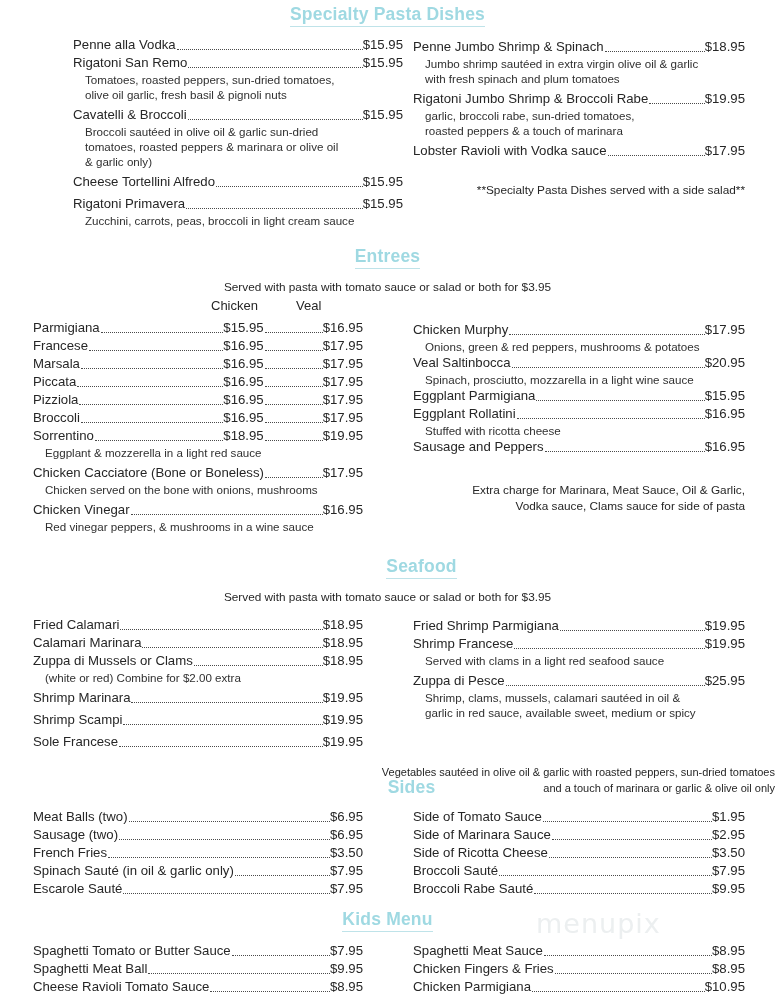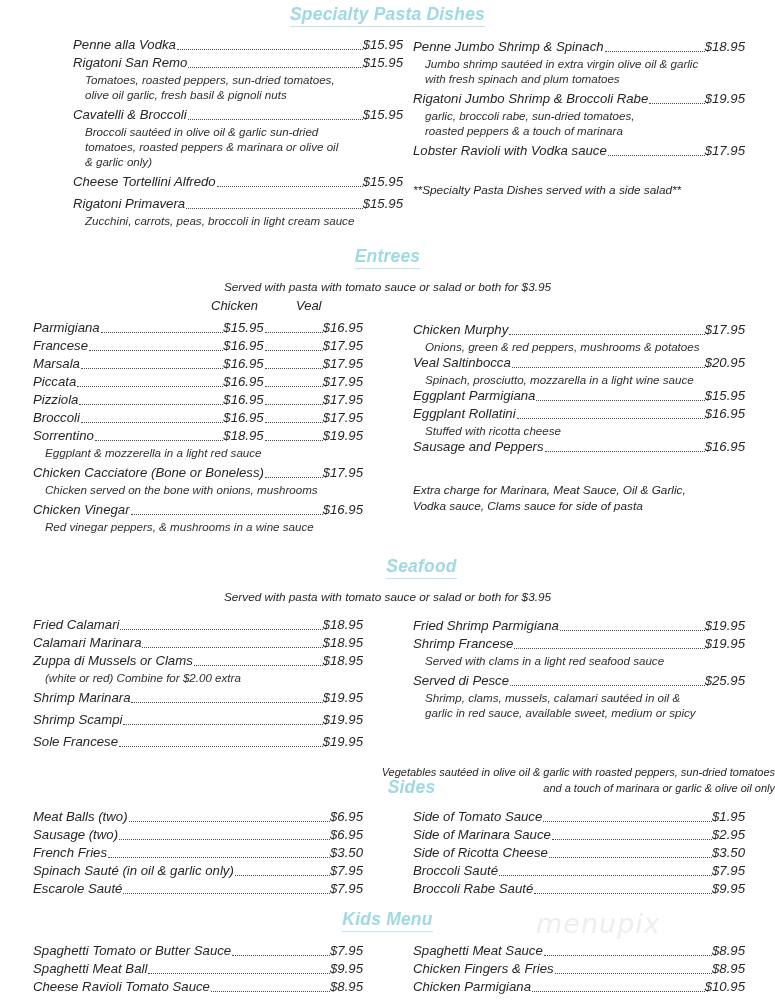--- a/index.html
+++ b/index.html
@@ -11,21 +11,20 @@
   body {
     font-family: "Liberation Sans", sans-serif;
     color: #2b2b2b;
   }
   #page {
     position: relative;
     width: 775px;
     height: 1008px;
     overflow: hidden;
     background: #ffffff;
-    font-style: italic;
   }
 
   
   .section-head {
     text-align: center;
     font-size: 17.5px;
     color: #9fd9e2;
     letter-spacing: .2px;
     line-height: 1;
     padding: 0;
@@ -89,21 +88,21 @@
     font-size: 11.6px;
     line-height: 15px;
     color: #303030;
     padding-left: 12px;
   }
 
   .note {
     font-size: 11.8px;
     line-height: 16px;
     color: #262626;
-    text-align: left;
+    text-align: right;
   }
 
   .colhead {
     font-size: 13px;
     color: #262626;
     display: flex;
   }
 
   .sp4  { height: 4px; }
   .sp6  { height: 6px; }
@@ -356,21 +355,21 @@
       <span class="pr">$19.95</span>
     </div>
     <div class="item">
       <span class="nm">Shrimp Francese</span>
       <span class="dots"></span>
       <span class="pr">$19.95</span>
     </div>
     <div class="desc">Served with clams in a light red seafood sauce</div>
     <div class="sp4"></div>
     <div class="item">
-      <span class="nm">Served di Pesce</span>
+      <span class="nm">Zuppa di Pesce</span>
       <span class="dots"></span>
       <span class="pr">$25.95</span>
     </div>
     <div class="desc">Shrimp, clams, mussels, calamari sautéed in oil &amp;</div>
     <div class="desc">garlic in red sauce, available sweet, medium or spicy</div>
   </div>
 
   <h2 class="section-head no-rule" style="top:779px;padding-left:24px;">
     <span>Sides</span>
   </h2>

